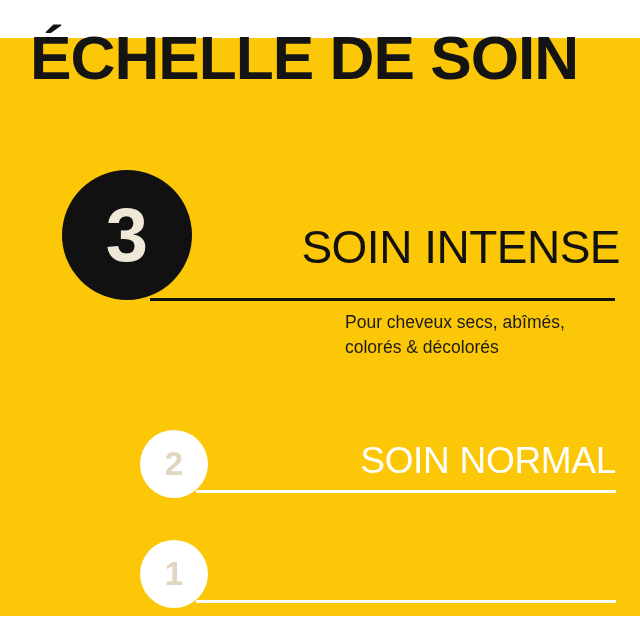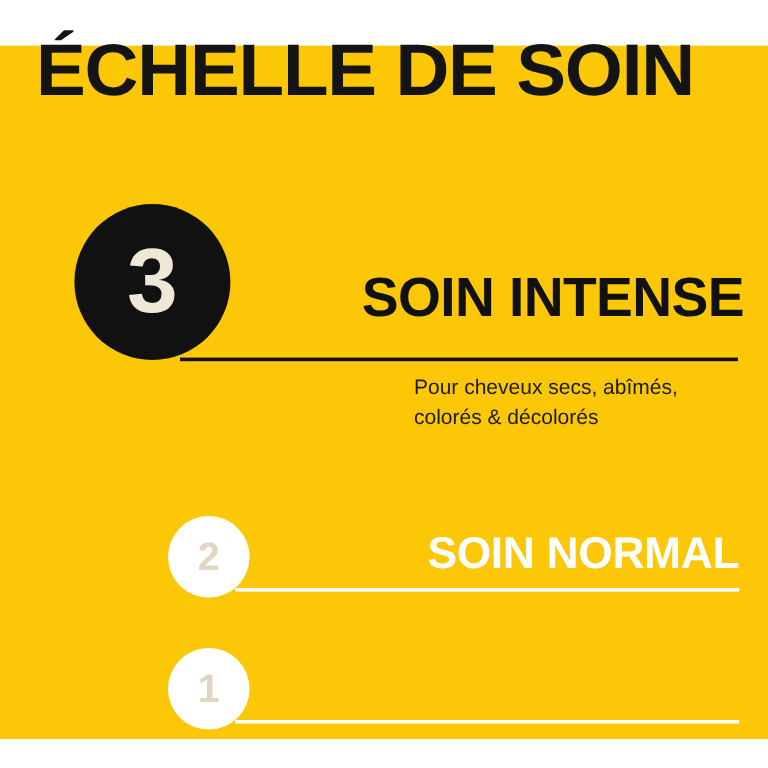--- a/index.html
+++ b/index.html
@@ -79,21 +79,21 @@
     font-size: 76px;
     line-height: 130px;
     text-align: center;
   }
   .lvl3-label {
     position: absolute;
     left: 270px;
     top: 52px;
     width: 350px;
     text-align: right;
-    font-weight: bold;
+    font-weight: normal;
     font-size: 46px;
     line-height: 50px;
     color: #111111;
     letter-spacing: -0.5px;
   }
   .rule3 {
     position: absolute;
     left: 150px;
     top: 128px;
     width: 465px;
@@ -131,21 +131,21 @@
     font-size: 33px;
     line-height: 68px;
     text-align: center;
   }
   .lvl2-label {
     position: absolute;
     left: 250px;
     top: 22px;
     width: 366px;
     text-align: right;
-    font-weight: bold;
+    font-weight: normal;
     font-size: 37px;
     line-height: 42px;
     color: #ffffff;
     letter-spacing: -0.3px;
   }
   .rule2 {
     position: absolute;
     left: 196px;
     top: 72px;
     width: 420px;

